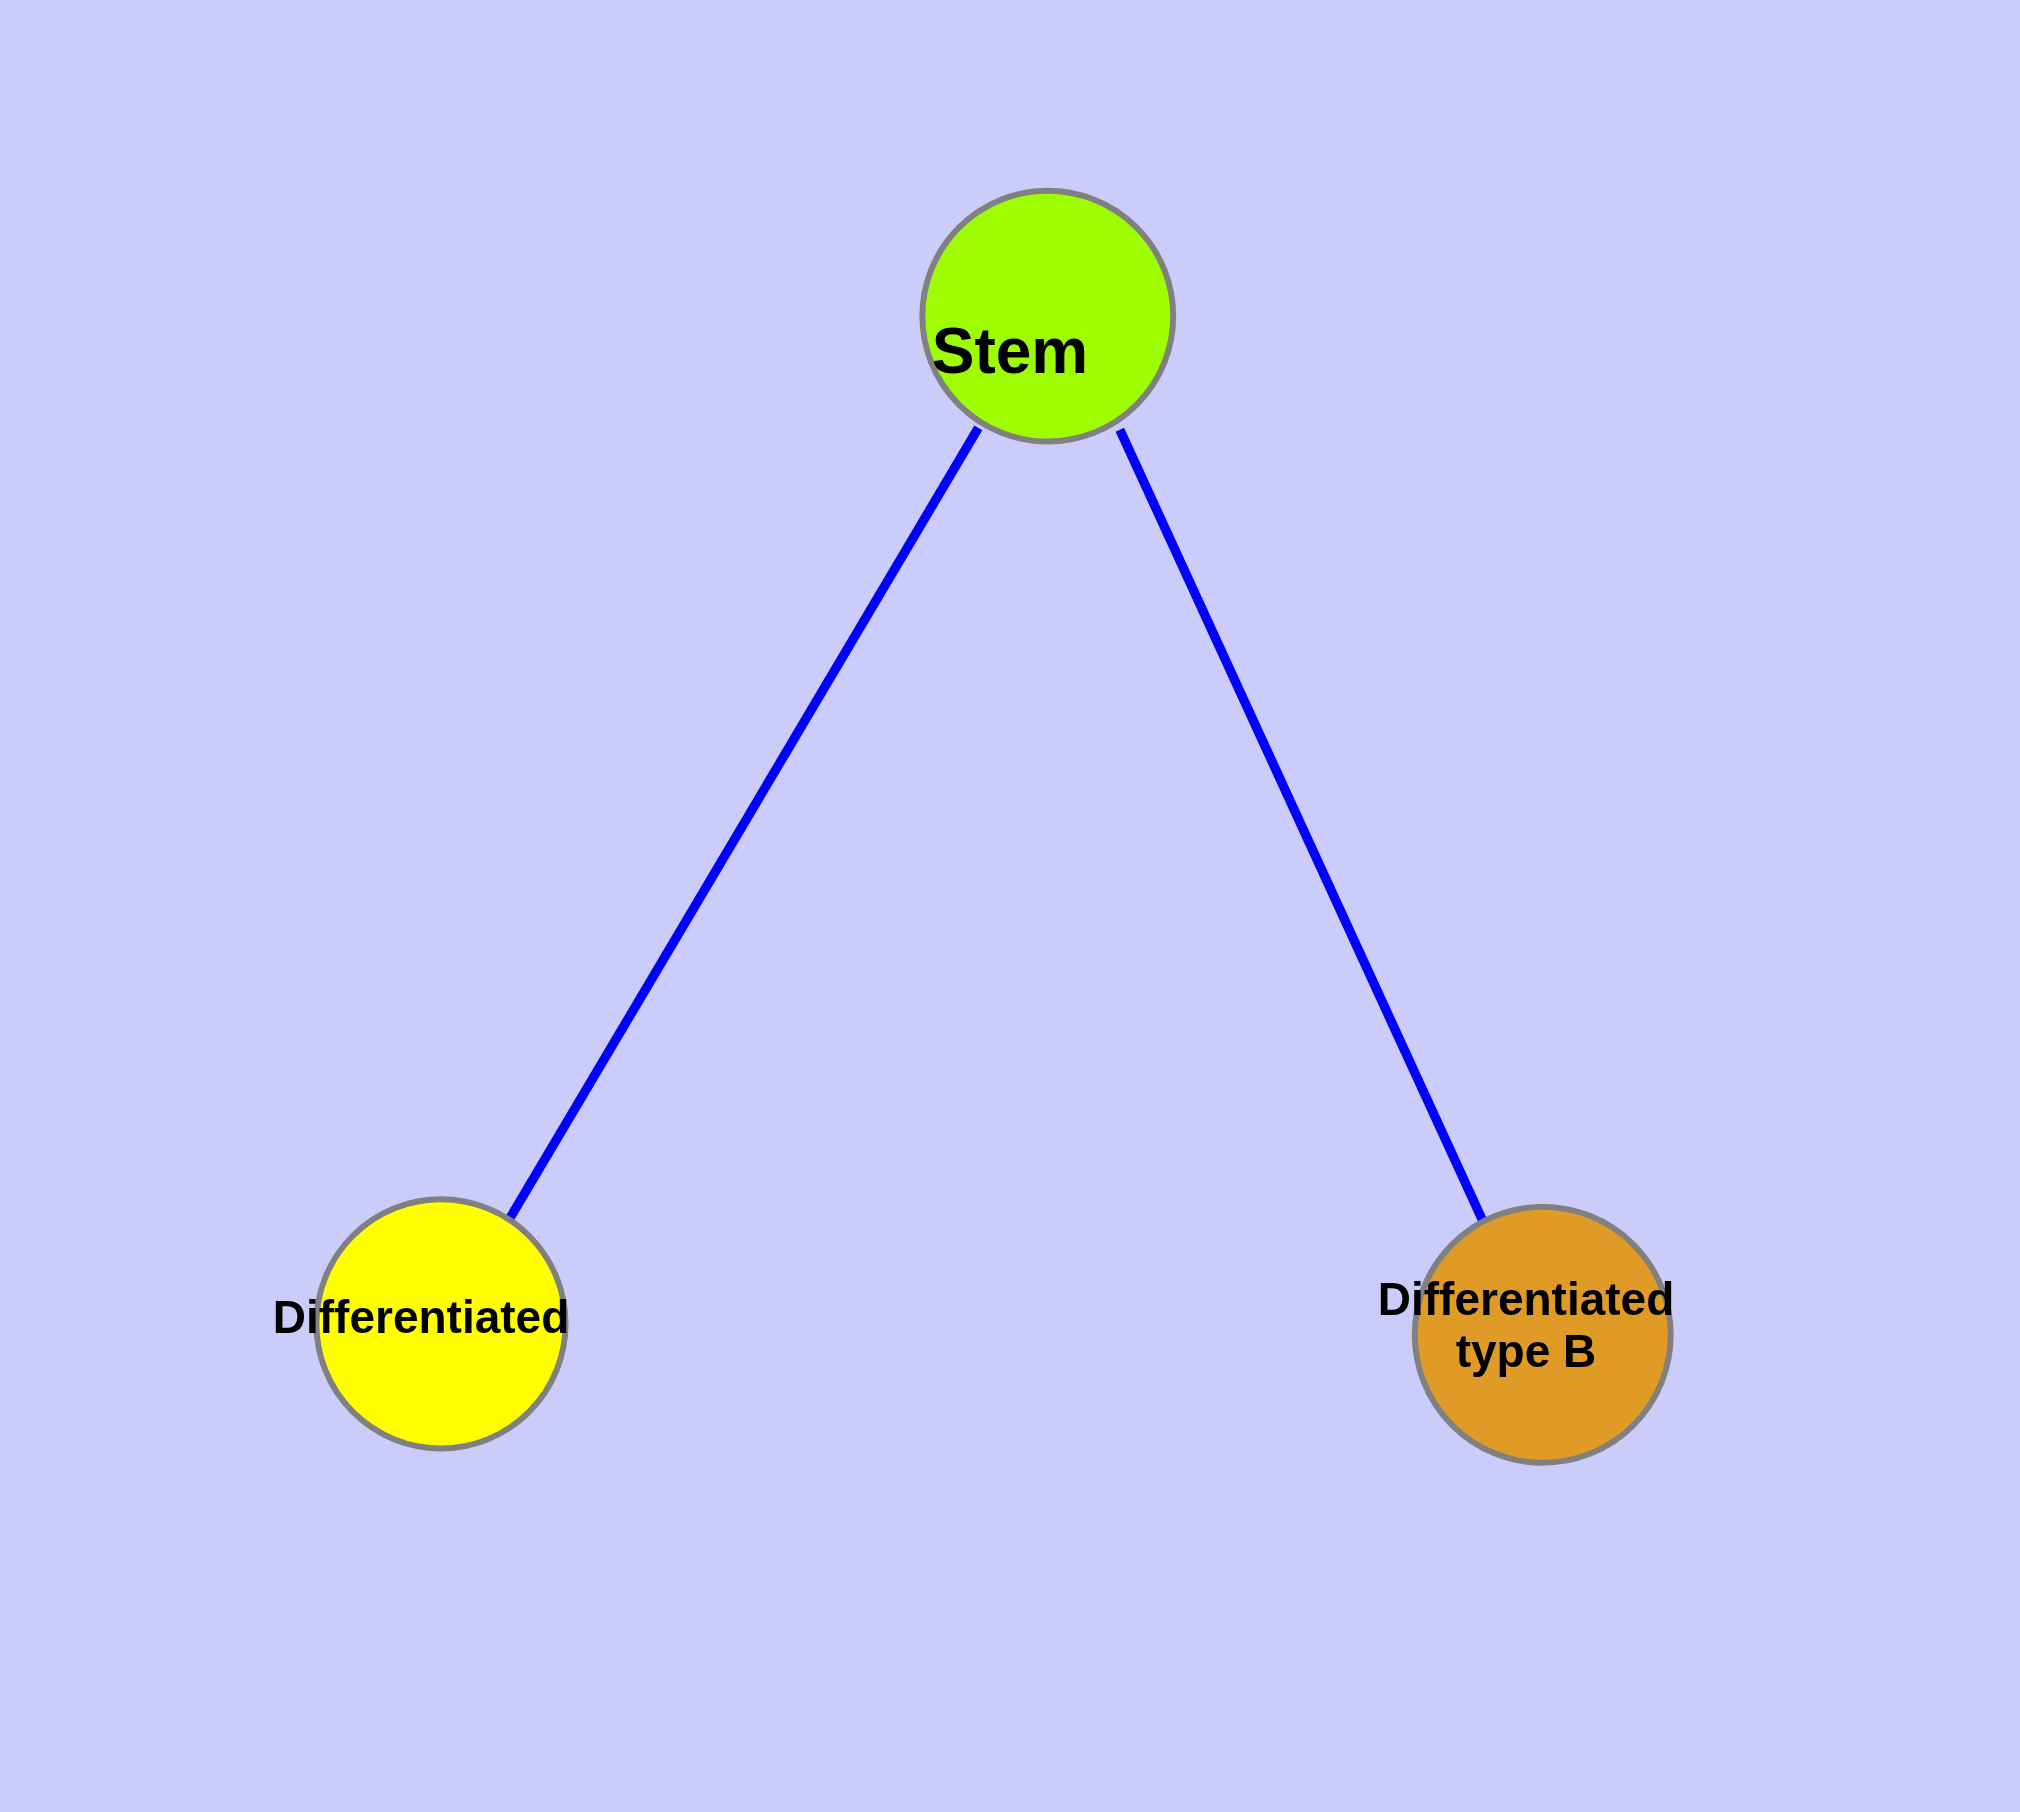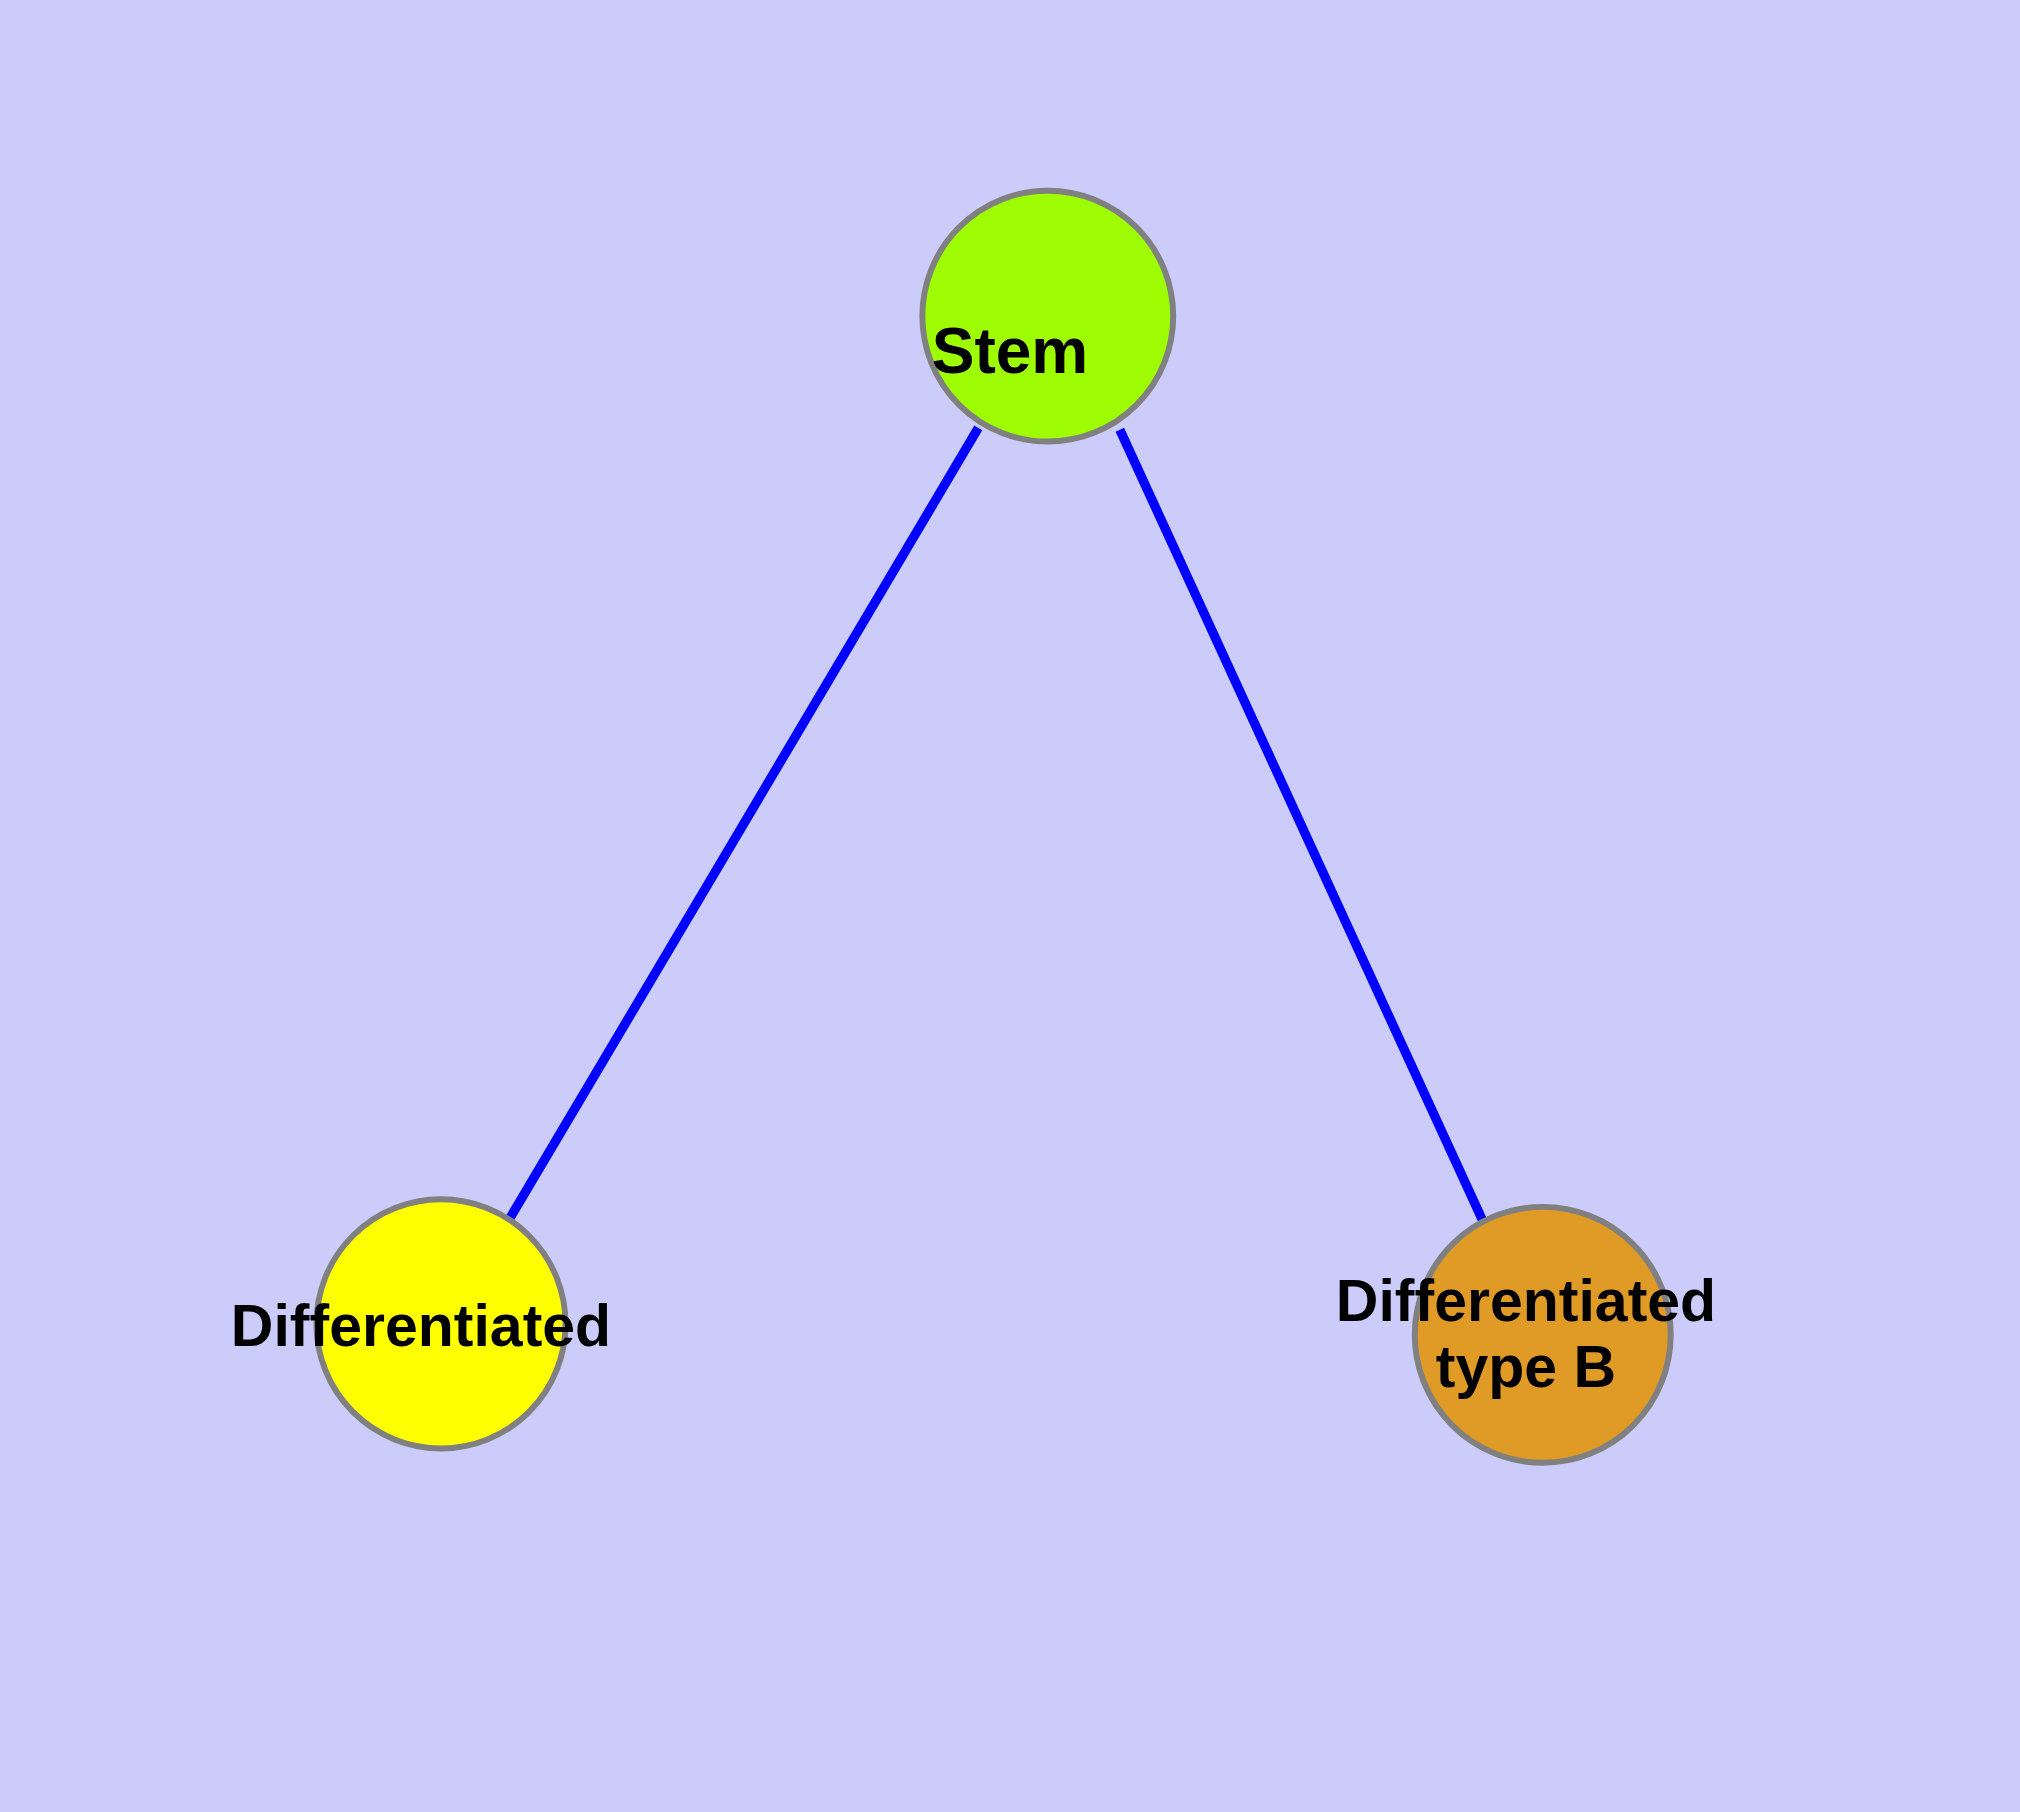--- a/index.html
+++ b/index.html
@@ -31,22 +31,21 @@
     color: #000000;
     white-space: nowrap;
     line-height: 1.12;
     pointer-events: none;
     user-select: none;
   }
   .node-label.single {
     font-size: 64px;
   }
   .node-label.double {
-    font-size: 59px;
-    margin-top: 8px;
+    font-size: 46px;
   }
   .lbl-stem {
     left: 1010px;
     top: 316px;
     transform: translate(-50%, -50%);
     margin-top: 36px;
   }
   .lbl-a {
     left: 421px;
     top: 1318px;

